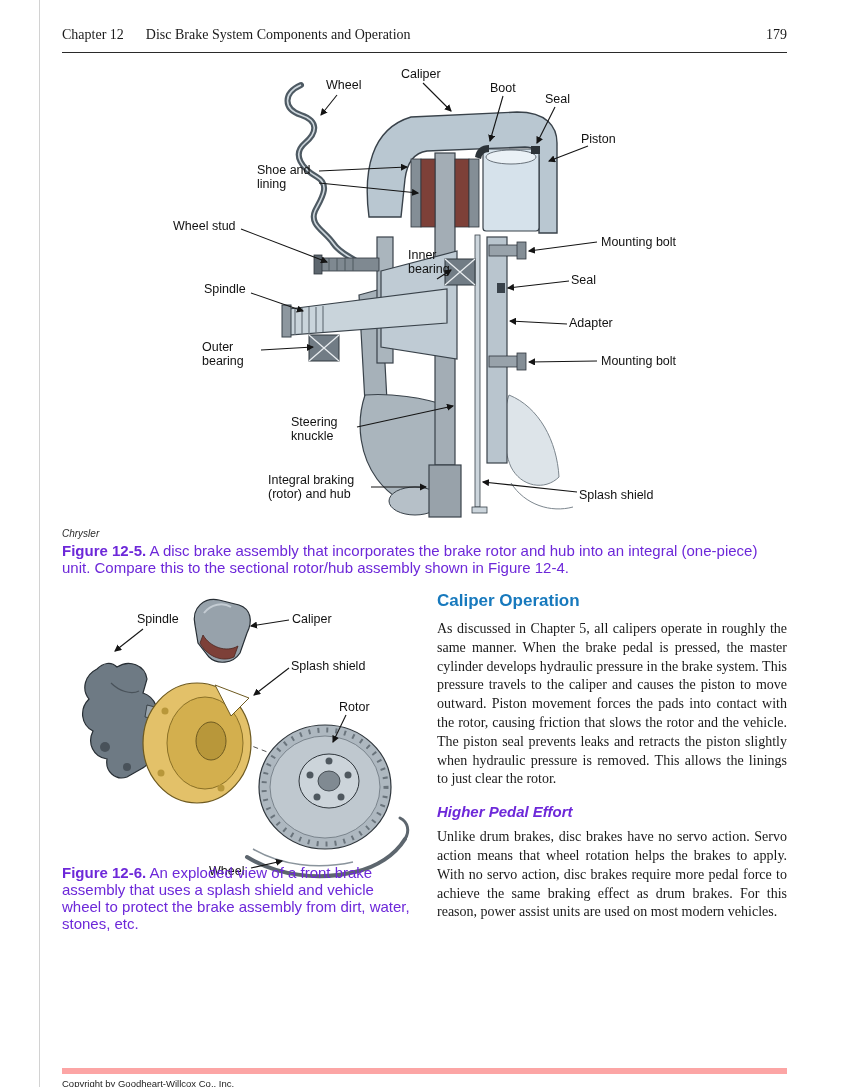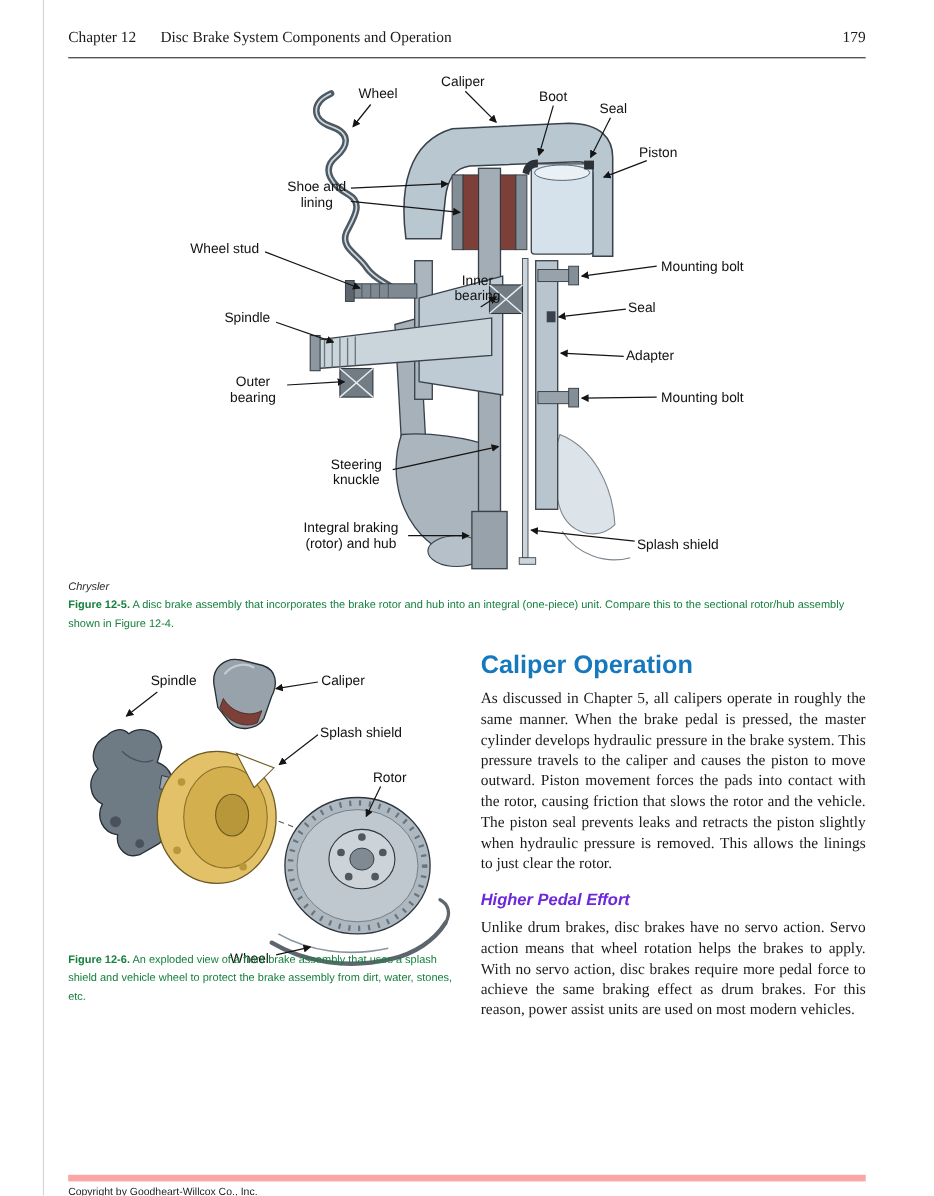--- a/index.html
+++ b/index.html
@@ -30,43 +30,43 @@
   figure { margin: 1px; padding: 0; }
   .fig5 { position: absolute; left: 62px; top: 58px; width: 725px; height: 470px; }
   .fig6 { position: absolute; left: 62px; top: 590px; width: 350px; height: 305px; }
   .fig-svg { position: absolute; left: 0; top: 0; width: 100%; height: 100%; }
   .lbl {
     position: absolute;
     font-family: "Liberation Sans", sans-serif;
     font-size: 12.5px; line-height: 1.15;
     color: #111111; white-space: pre-line;
   }
-  .lbl.c { text-align: center; }
+  .lbl.c { text-align: left; }
   .attribution {
     position: absolute;
     font-family: "Liberation Sans", sans-serif;
     font-style: italic; font-size: 10px; color: #2a2a2a;
     text-align: left;
   }
   .fig5-attr { left: 62px; top: 528px; width: 725px; }
   .fig6-attr { left: 62px; top: 877px; width: 350px; }
   .caption {
     position: absolute; margin: 0;
     font-family: "Liberation Sans", sans-serif;
-    font-size: 10px; line-height: 17px; color: #15803d;
+    font-size: 15px; line-height: 17px; color: #6d28d9;
   }
   .fig5-caption { left: 62px; top: 542px; width: 725px; }
   .fig6-caption { left: 62px; top: 864px; width: 352px; }
   .caption b { font-weight: bold; }
   
   .article { position: absolute; left: 437px; top: 591px; width: 350px; }
   .article h2 {
     margin: 0 0 9px 0;
     font-family: "Liberation Sans", sans-serif;
-    font-size: 23px; font-weight: bold; color: #1779bd;
+    font-size: 17px; font-weight: bold; color: #1779bd;
   }
   .article h3 {
     margin: 14px 0 8px 0;
     font-family: "Liberation Sans", sans-serif;
     font-size: 15px; font-weight: bold; font-style: italic; color: #6d28d9;
   }
   .article p {
     margin: 0;
     font-size: 14px; line-height: 18.8px;
     text-align: justify;

